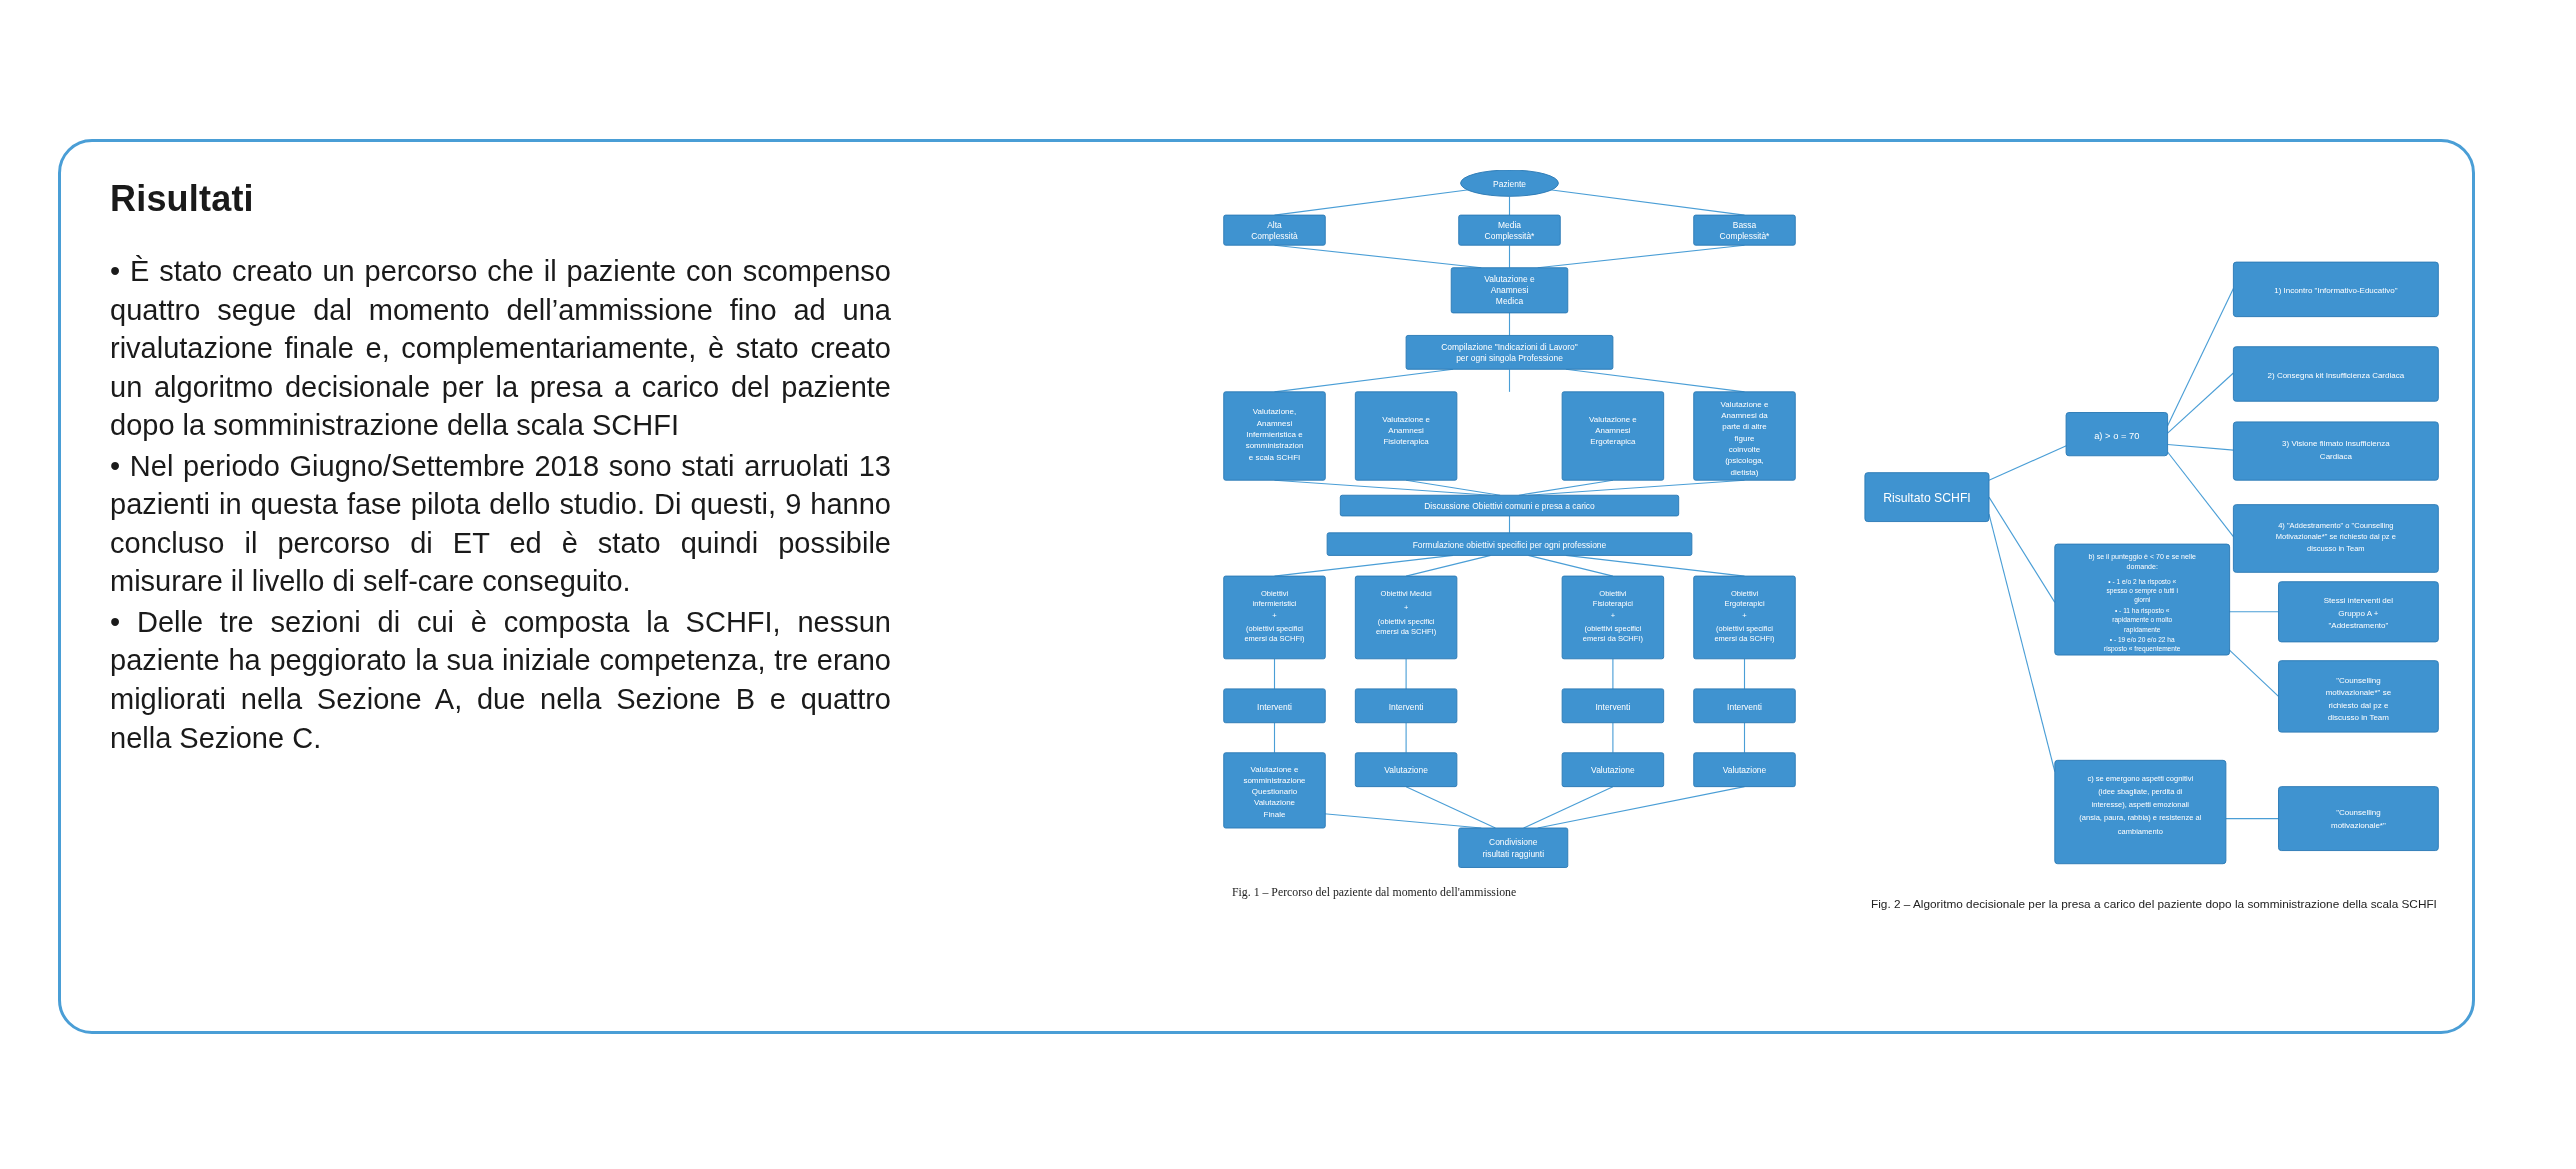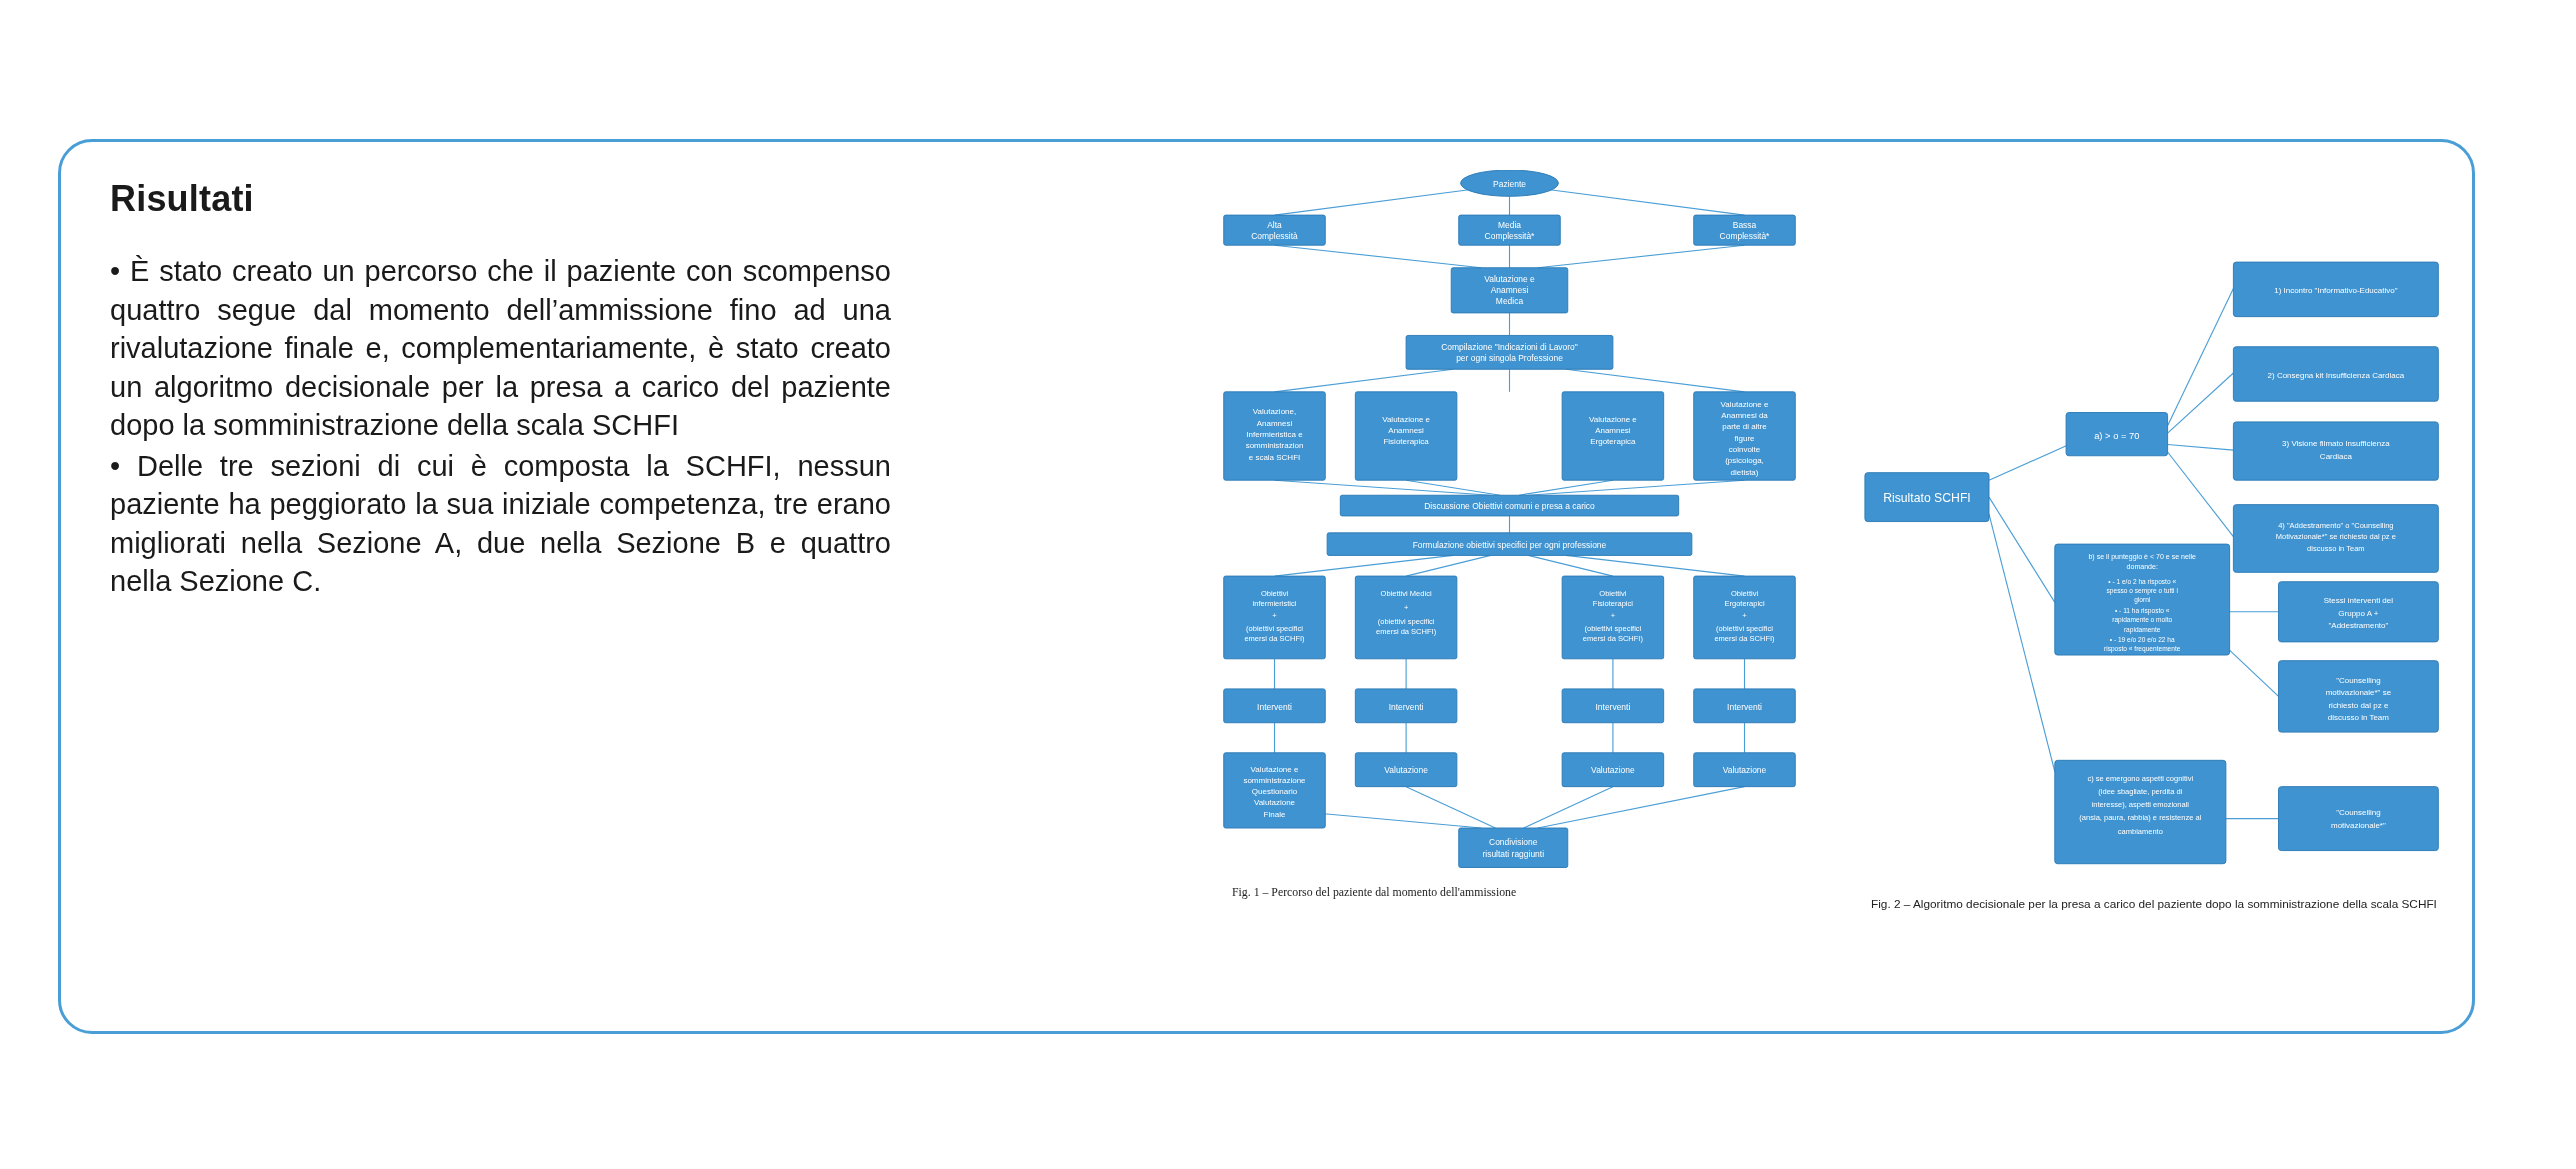--- a/index.html
+++ b/index.html
@@ -91,20 +91,21 @@
 </style>
 </head>
 <body>
 
 <div class="poster">
 
   <div class="text-col">
     <h1 class="heading">Risultati</h1>
     <div class="body-text">
       <p>• È stato creato un percorso che il paziente con scompenso quattro segue dal momento dell’ammissione fino ad una rivalutazione finale e, complementariamente, è stato creato un algoritmo decisionale per la presa a carico del paziente dopo la somministrazione della scala SCHFI</p>
+      <p>• Nel periodo Giugno/Settembre 2018 sono stati arruolati 13 pazienti in questa fase pilota dello studio. Di questi, 9 hanno concluso il percorso di ET ed è stato quindi possibile misurare il livello di self-care conseguito.</p>
       <p>• Delle tre sezioni di cui è composta la SCHFI, nessun paziente ha peggiorato la sua iniziale competenza, tre erano migliorati nella Sezione A, due nella Sezione B e quattro nella Sezione C.</p>
     </div>
   </div>
 
   <div class="fig" id="fig1">
     <svg width="583" height="846" viewBox="0 0 620 900">
 
       <g>
         <path class="edge" d="M310 28 L310 48"></path>
         <path class="edge" d="M275 20 L60 48"></path>

